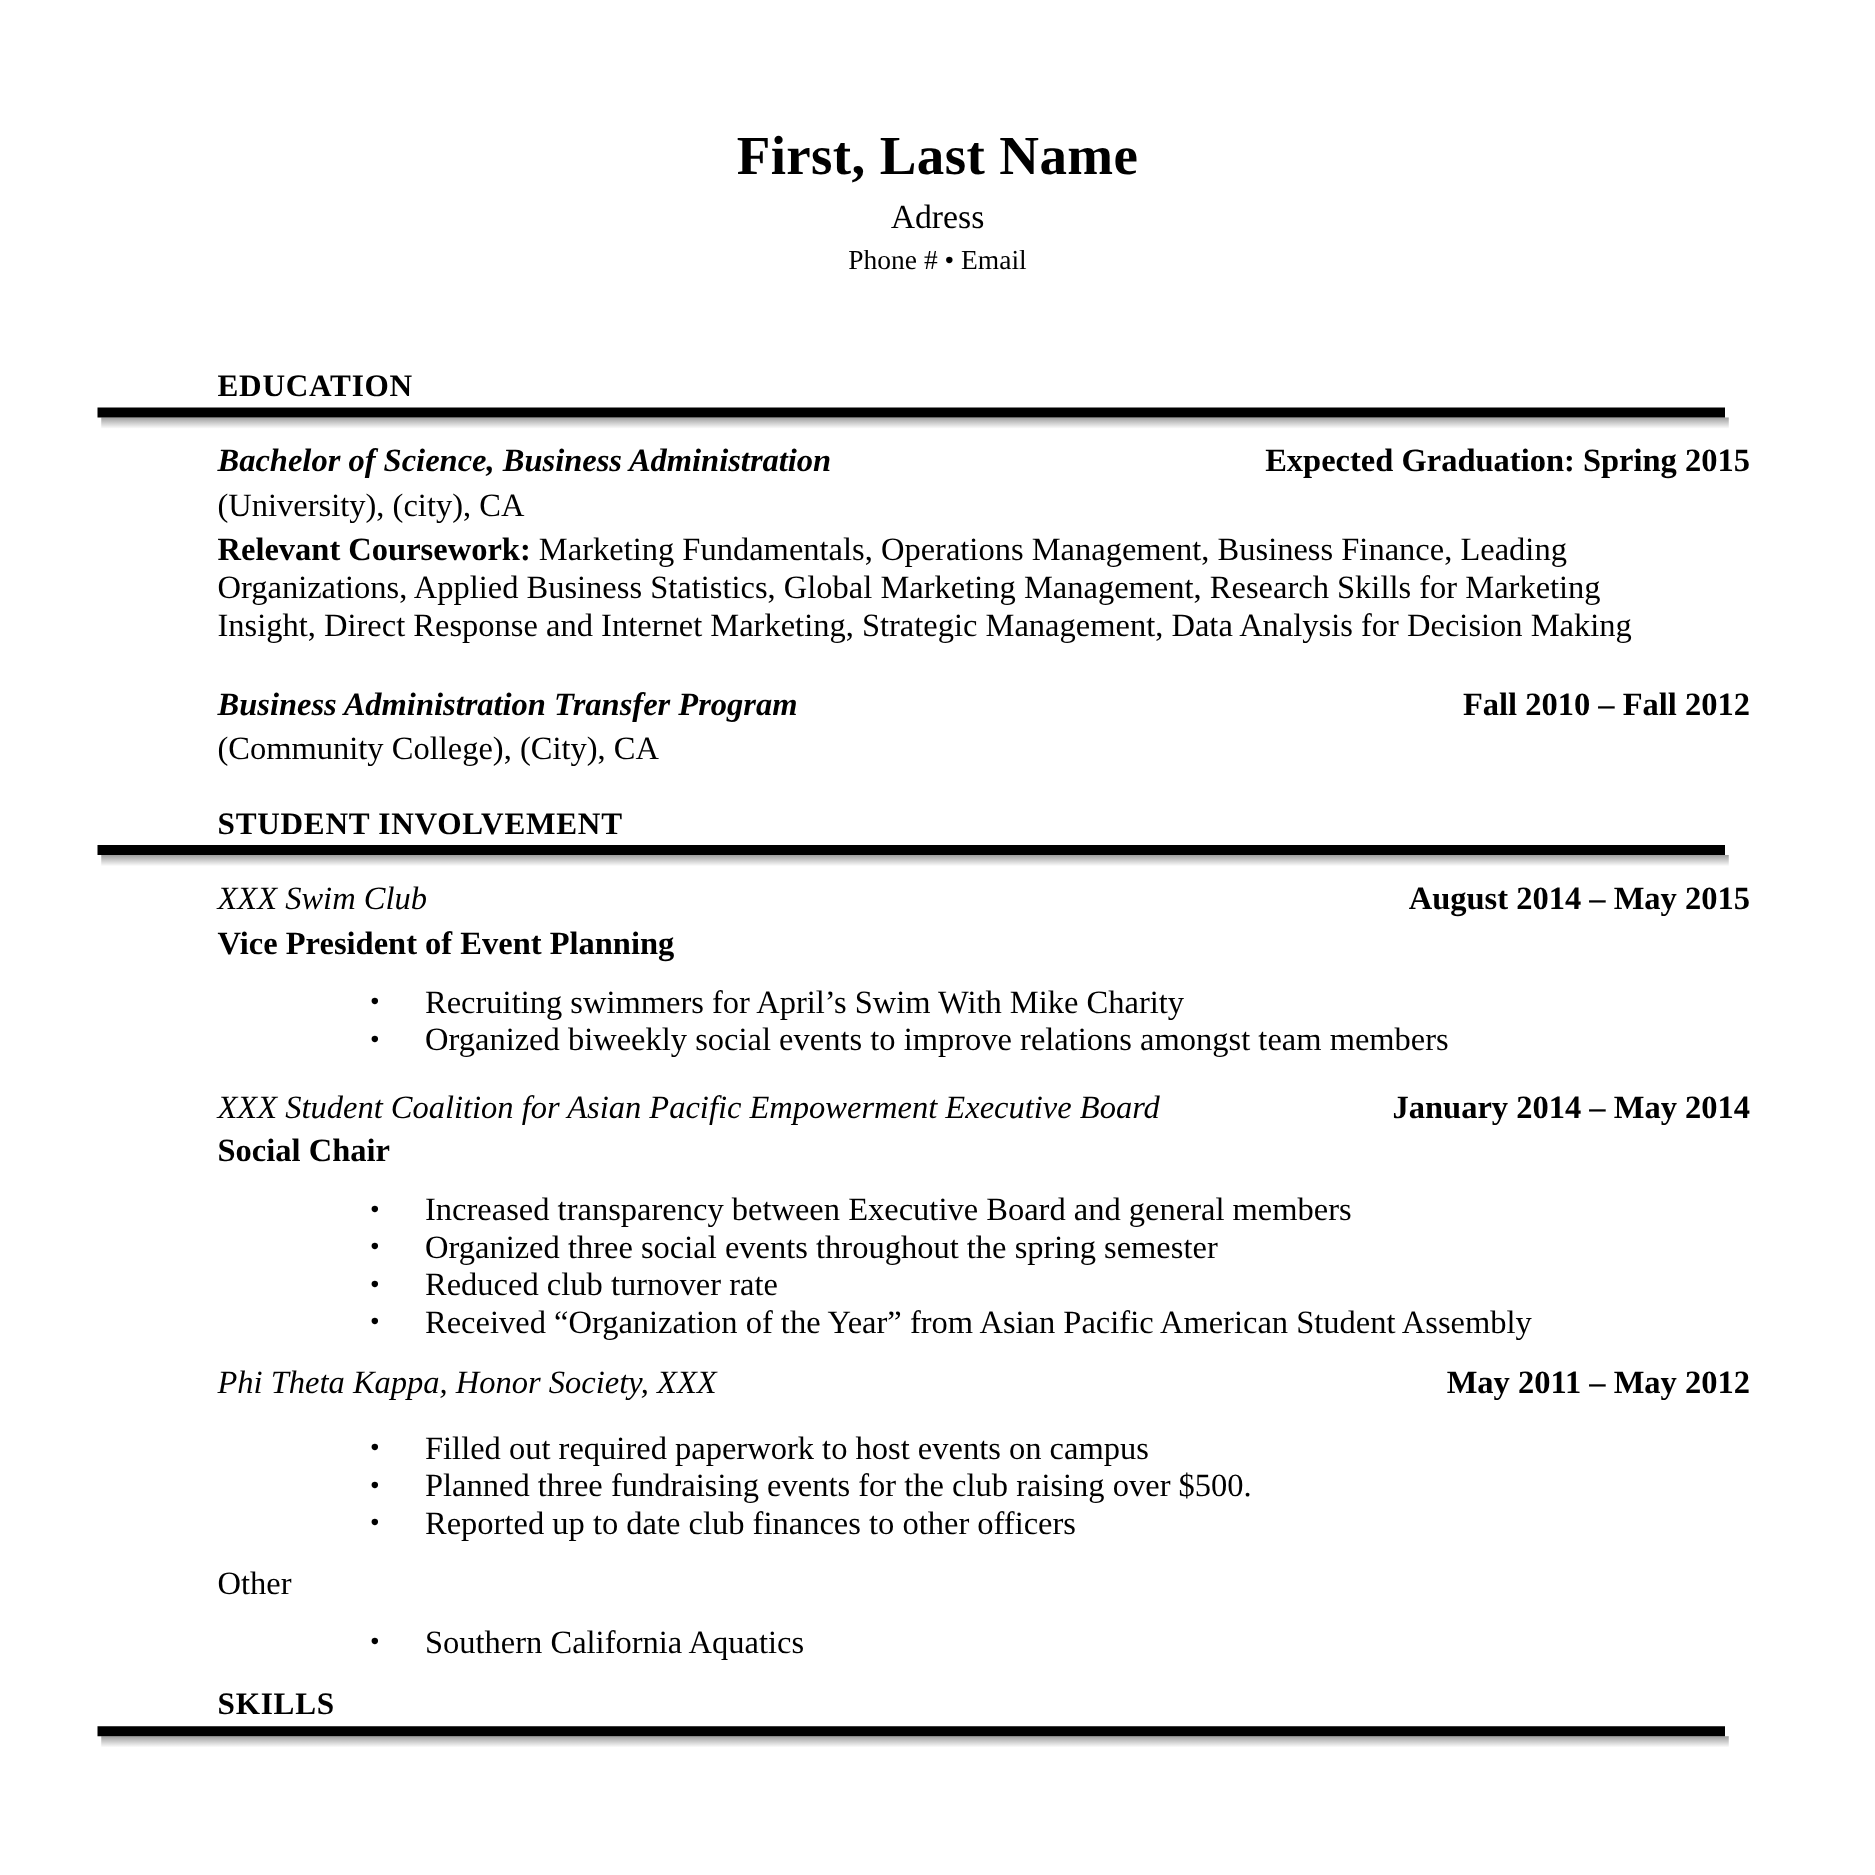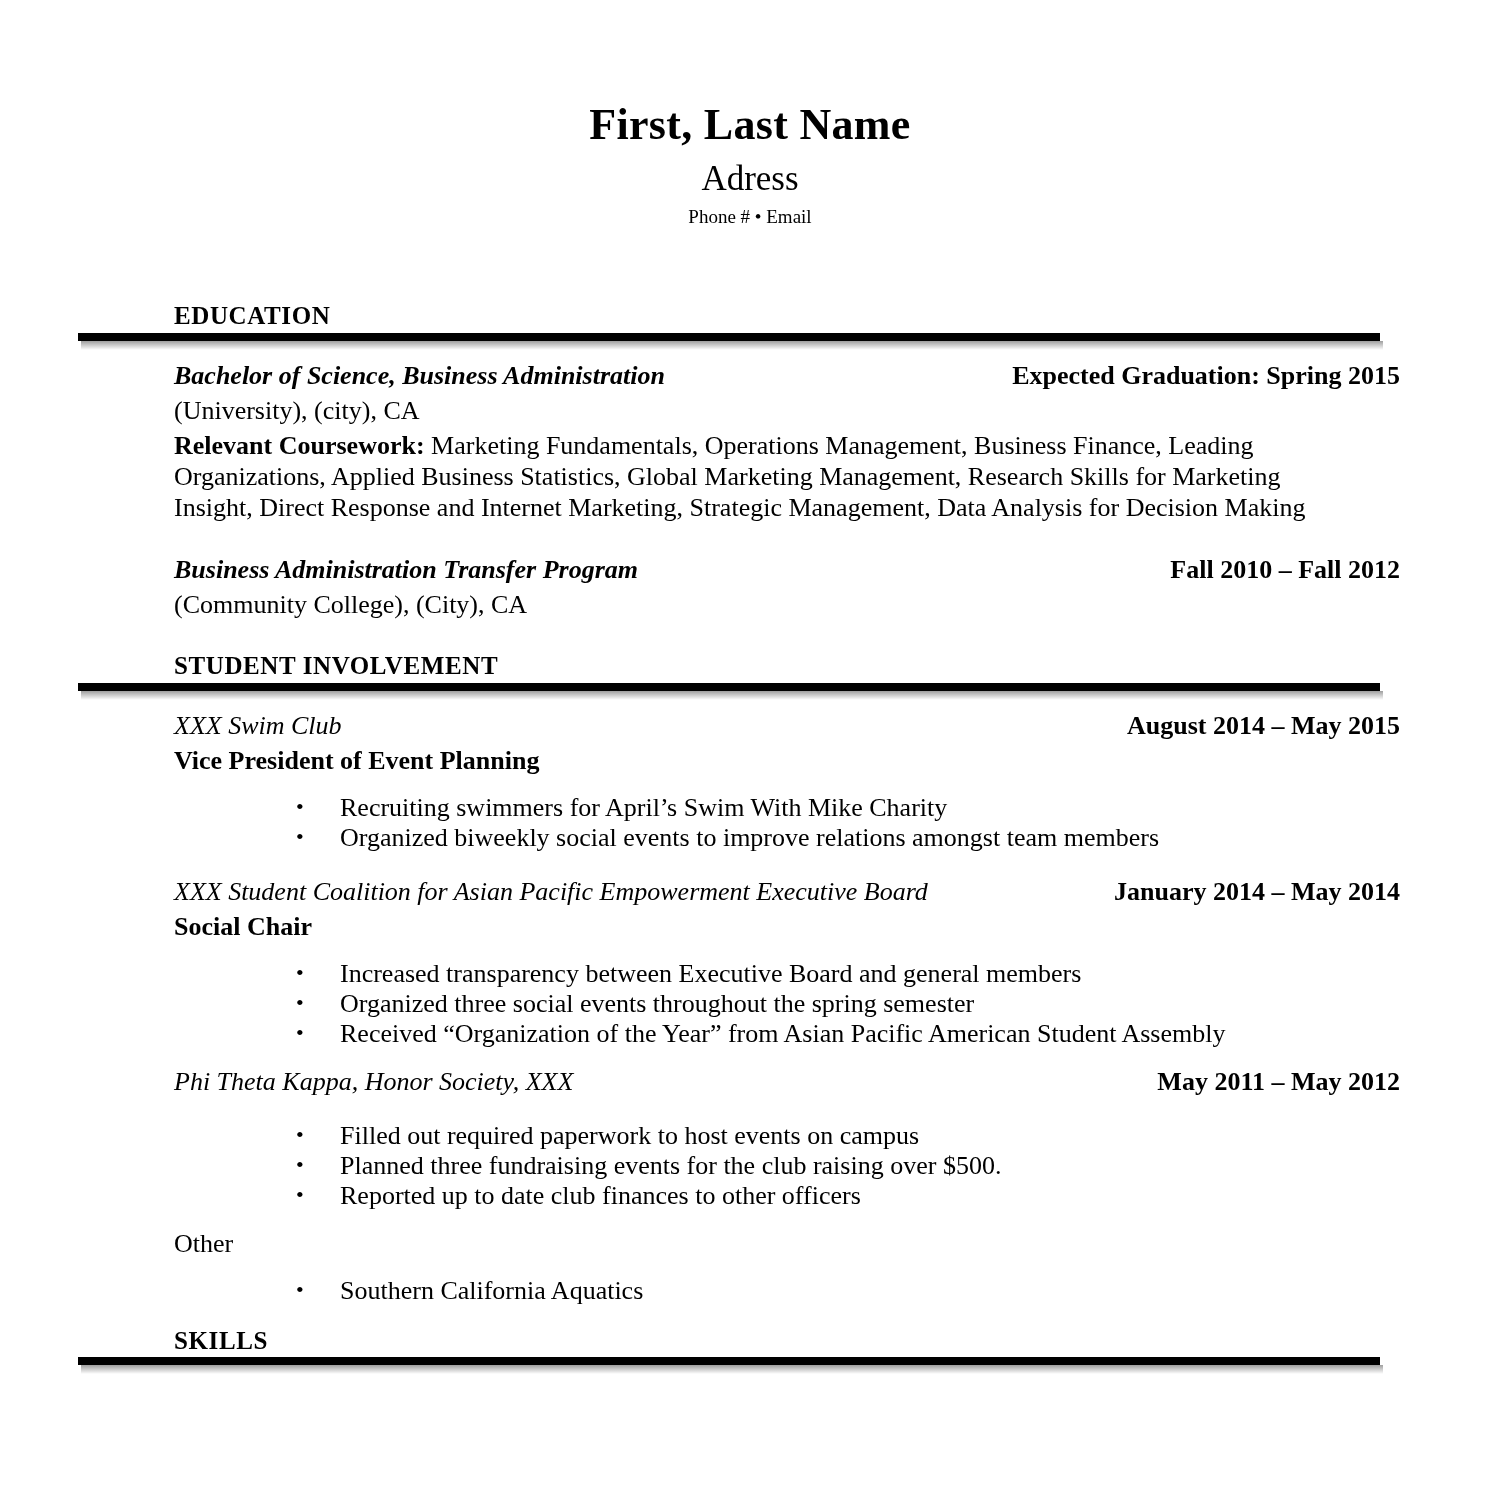--- a/index.html
+++ b/index.html
@@ -23,26 +23,26 @@
     text-align: center;
     padding-top: 100px;
   }
   .name {
     font-size: 44px;
     font-weight: bold;
     line-height: 1.12;
     letter-spacing: 0.3px;
   }
   .address {
-    font-size: 35px;
+    font-size: 27px;
     line-height: 1.3;
     margin-top: 7px;
   }
   .contact {
-    font-size: 19px;
+    font-size: 22px;
     line-height: 1.3;
     margin-top: 3px;
   }
 
   
   .body-area {
     margin-top: 72px;
     padding: 0 98px 0 78px;
   }
 
@@ -207,20 +207,21 @@
           <span class="left">XXX Student Coalition for Asian Pacific Empowerment Executive Board</span>
           <span class="right b">January 2014 – May 2014</span>
         </div>
         <div class="sp-6"></div>
         <div class="entry-line b">Social Chair</div>
       </div>
       <div class="sp-18"></div>
       <ul class="bullets">
         <li>Increased transparency between Executive Board and general members</li>
         <li>Organized three social events throughout the spring semester</li>
+        <li>Reduced club turnover rate</li>
         <li>Received “Organization of the Year” from Asian Pacific American Student Assembly</li>
       </ul>
 
       <div class="sp-18"></div>
 
       <div class="entry">
         <div class="entry-row">
           <span class="left">Phi Theta Kappa, Honor Society, XXX</span>
           <span class="right b">May 2011 – May 2012</span>
         </div>

